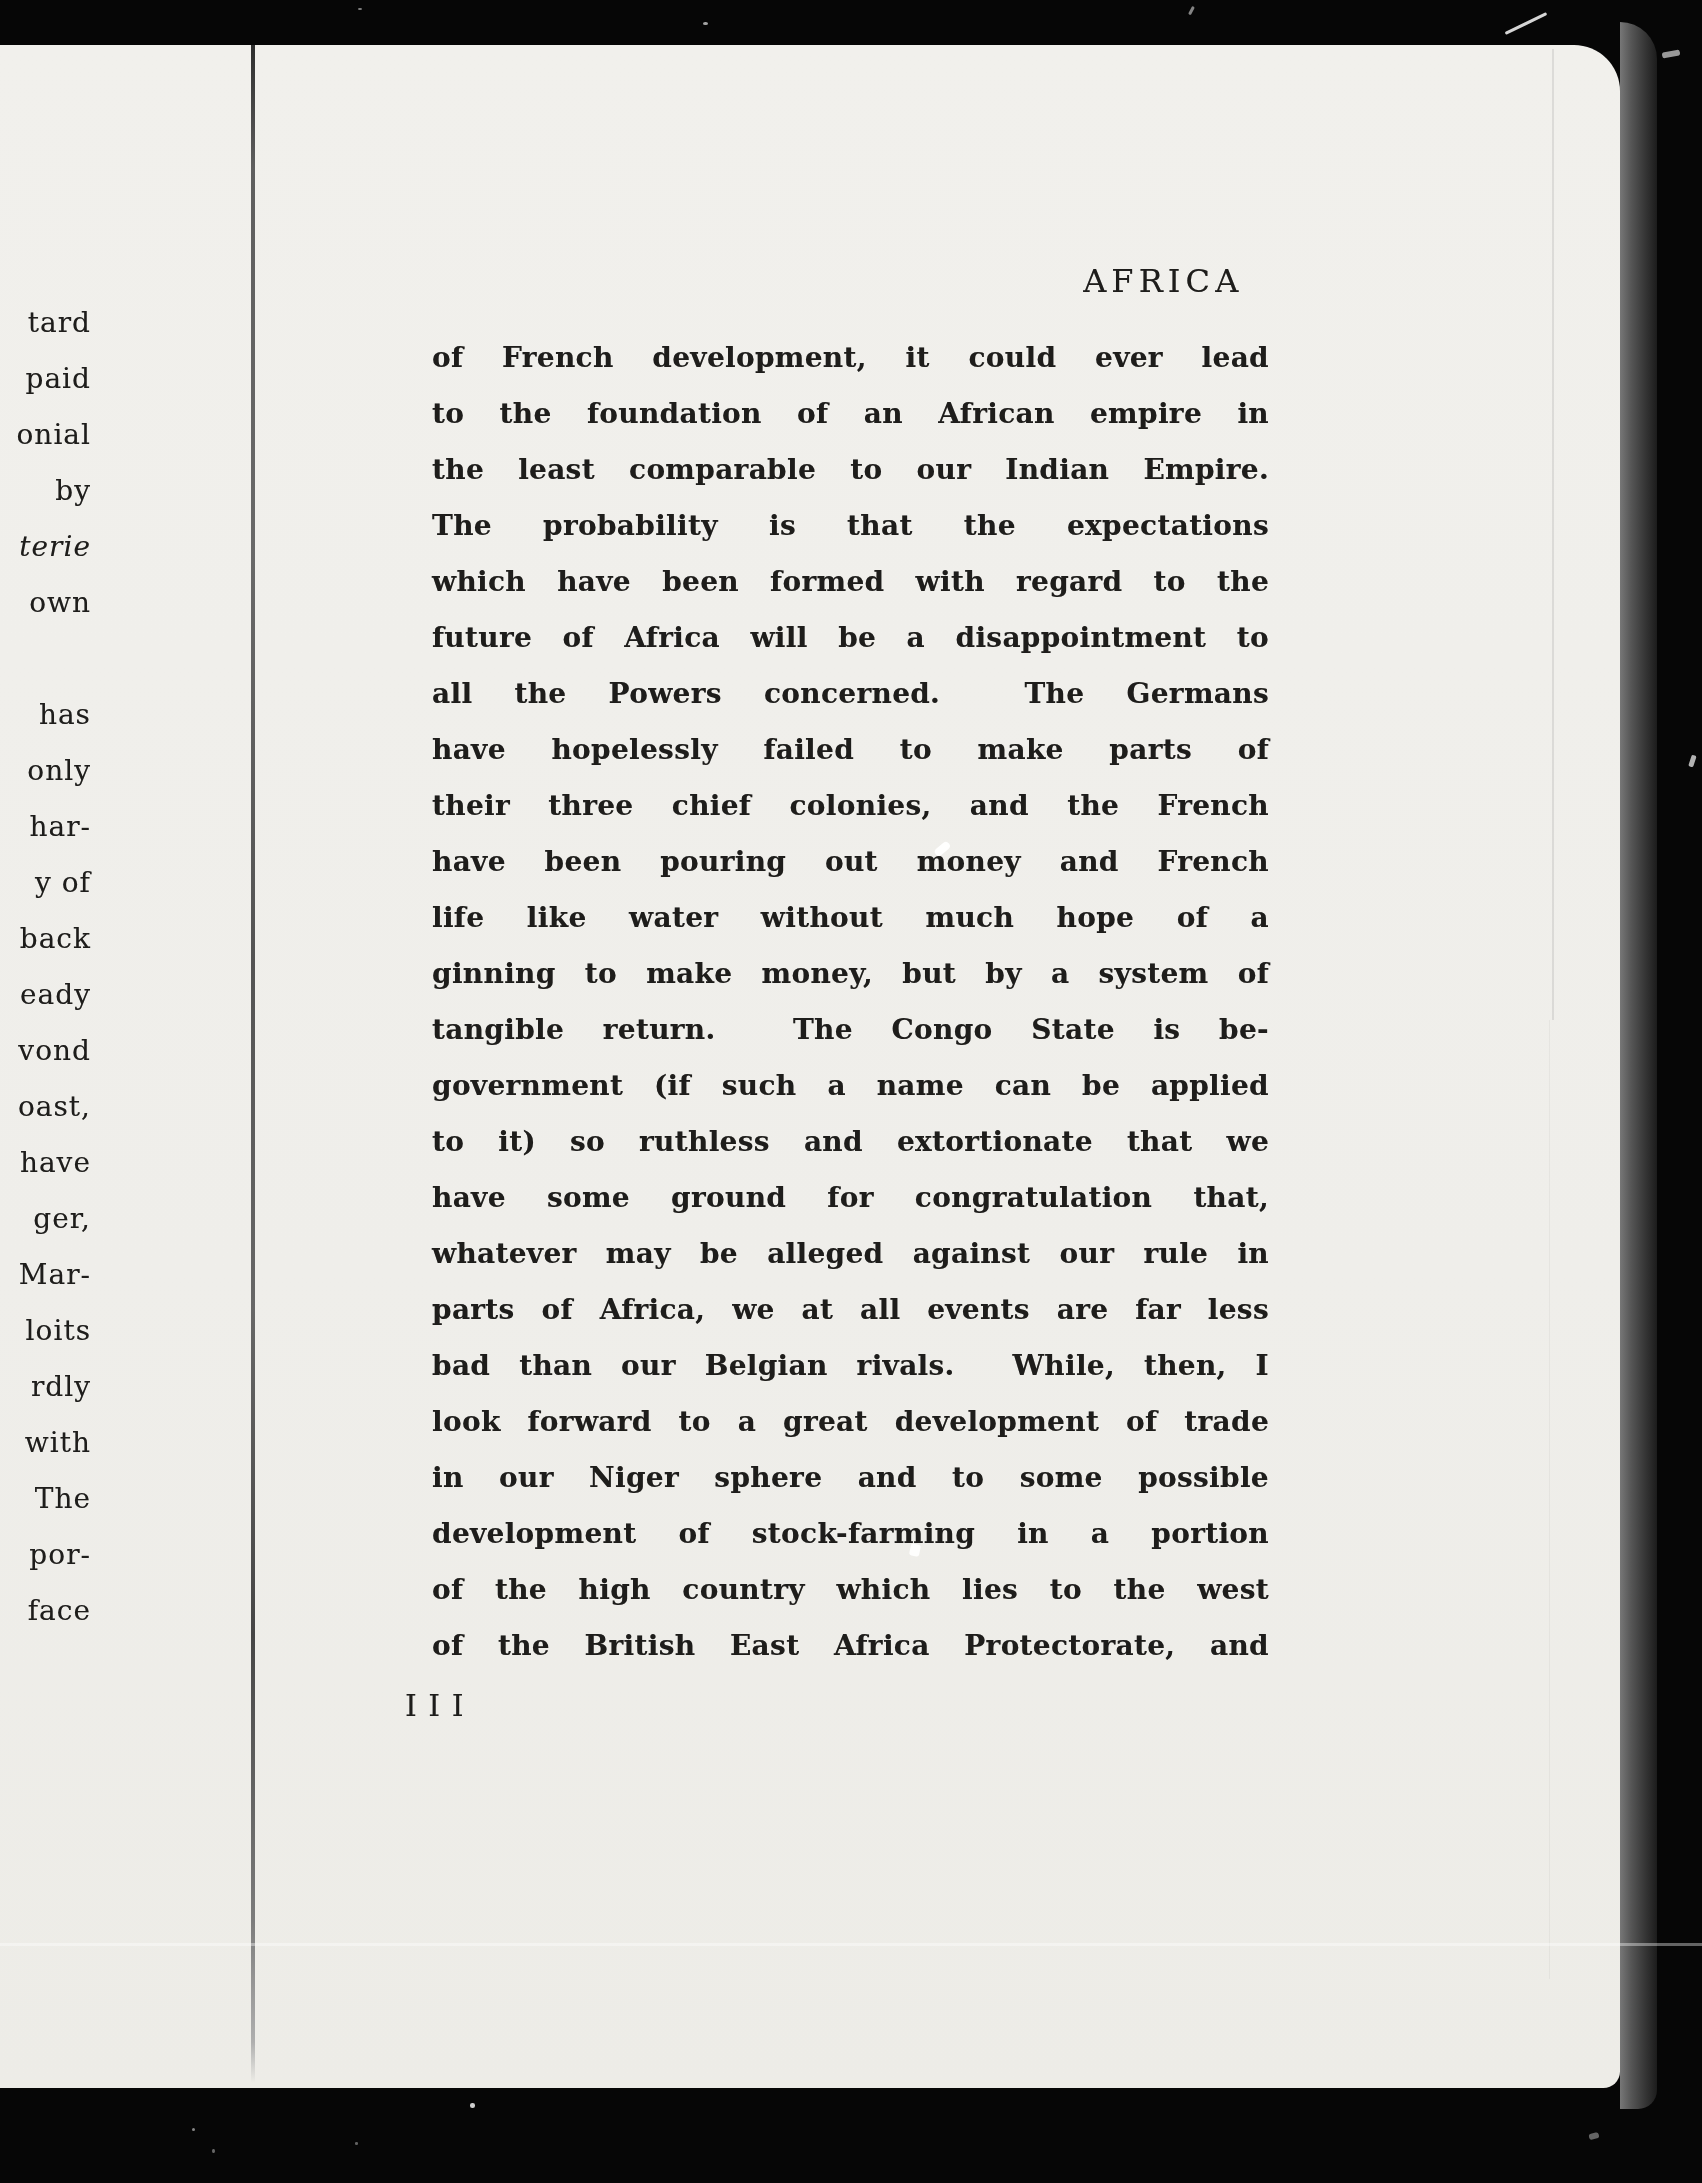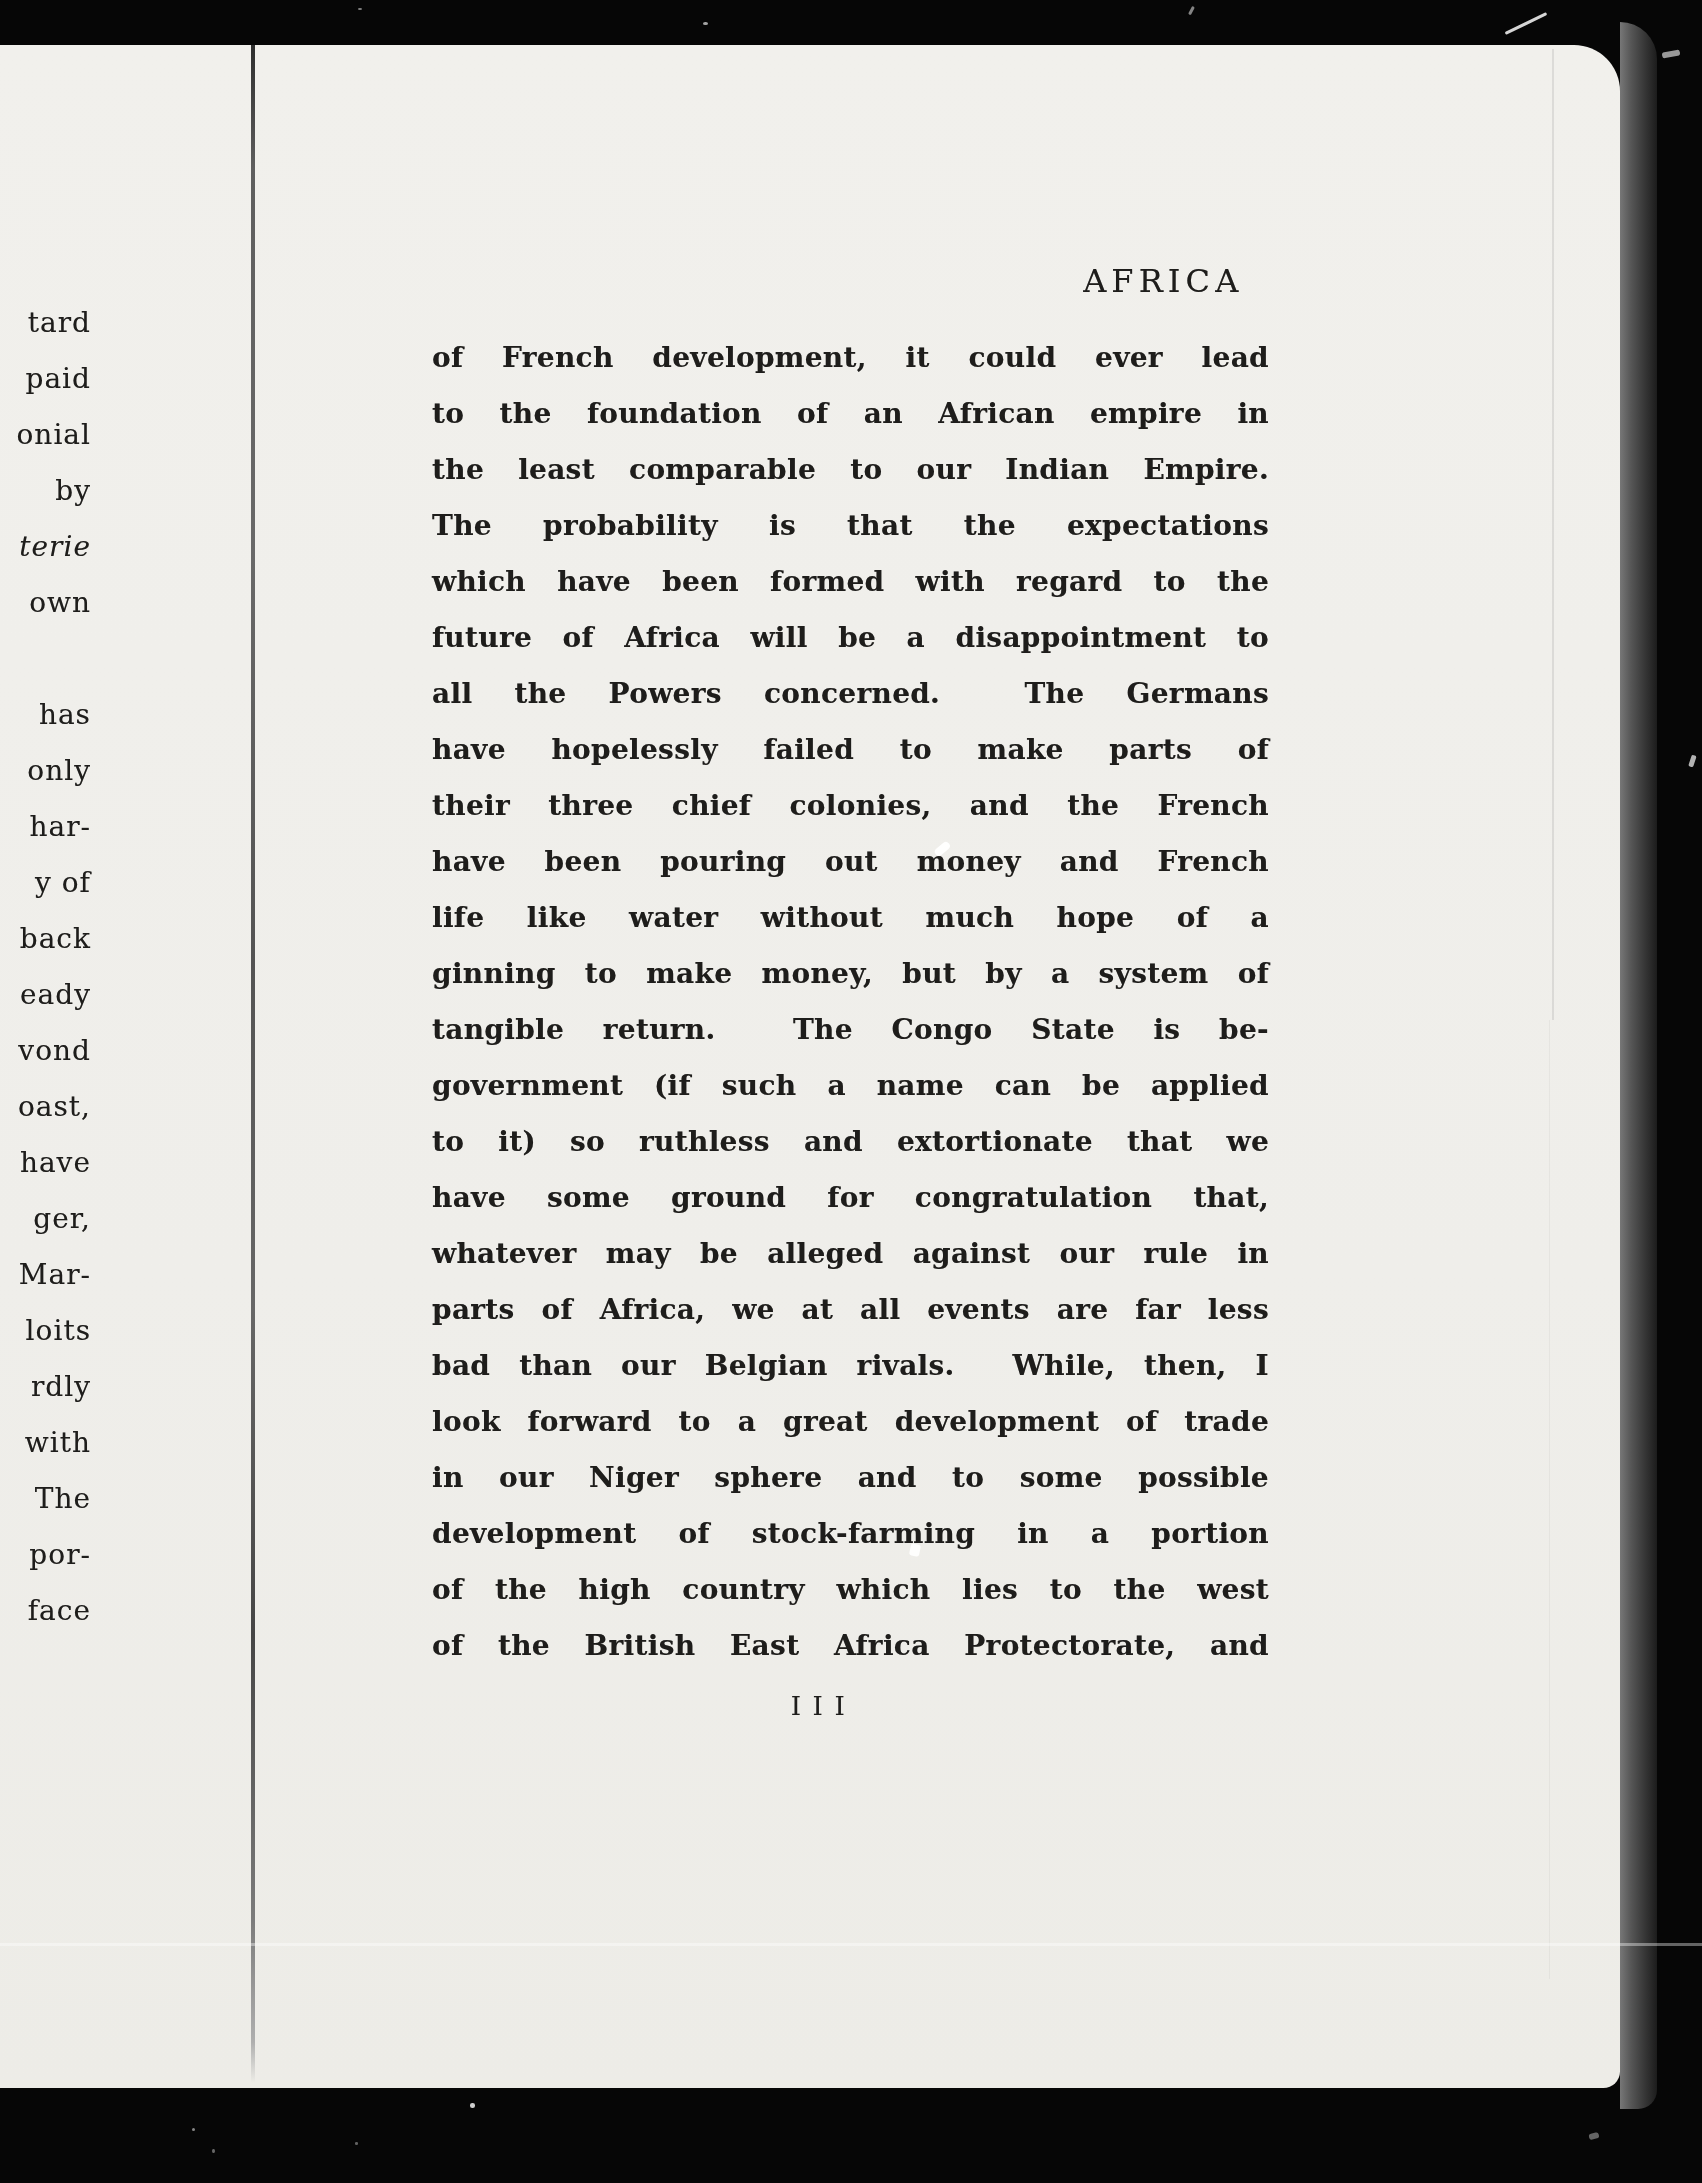--- a/index.html
+++ b/index.html
@@ -106,22 +106,21 @@
   }
   .fline { height: 56px; line-height: 56px; text-align: right; white-space: nowrap; }
   .fline.it { font-style: italic; }
   
   .pagenum {
     position: absolute;
     left: 432px; top: 1678px;
     width: 837px; height: 56px;
     line-height: 56px;
     transform: translateX(-27px);
-    text-align: center;
-    font-size: 26px;
+    font-size: 30px;
     letter-spacing: 11.5px;
     color: var(--ink, #1e1d1b);
     text-shadow: 0 0 0.6px rgba(25,25,25,.4);
   }
   .speck { position: absolute; border-radius: 50%; }
 </style>
 </head>
 <body>
 
 <div id="scan">

